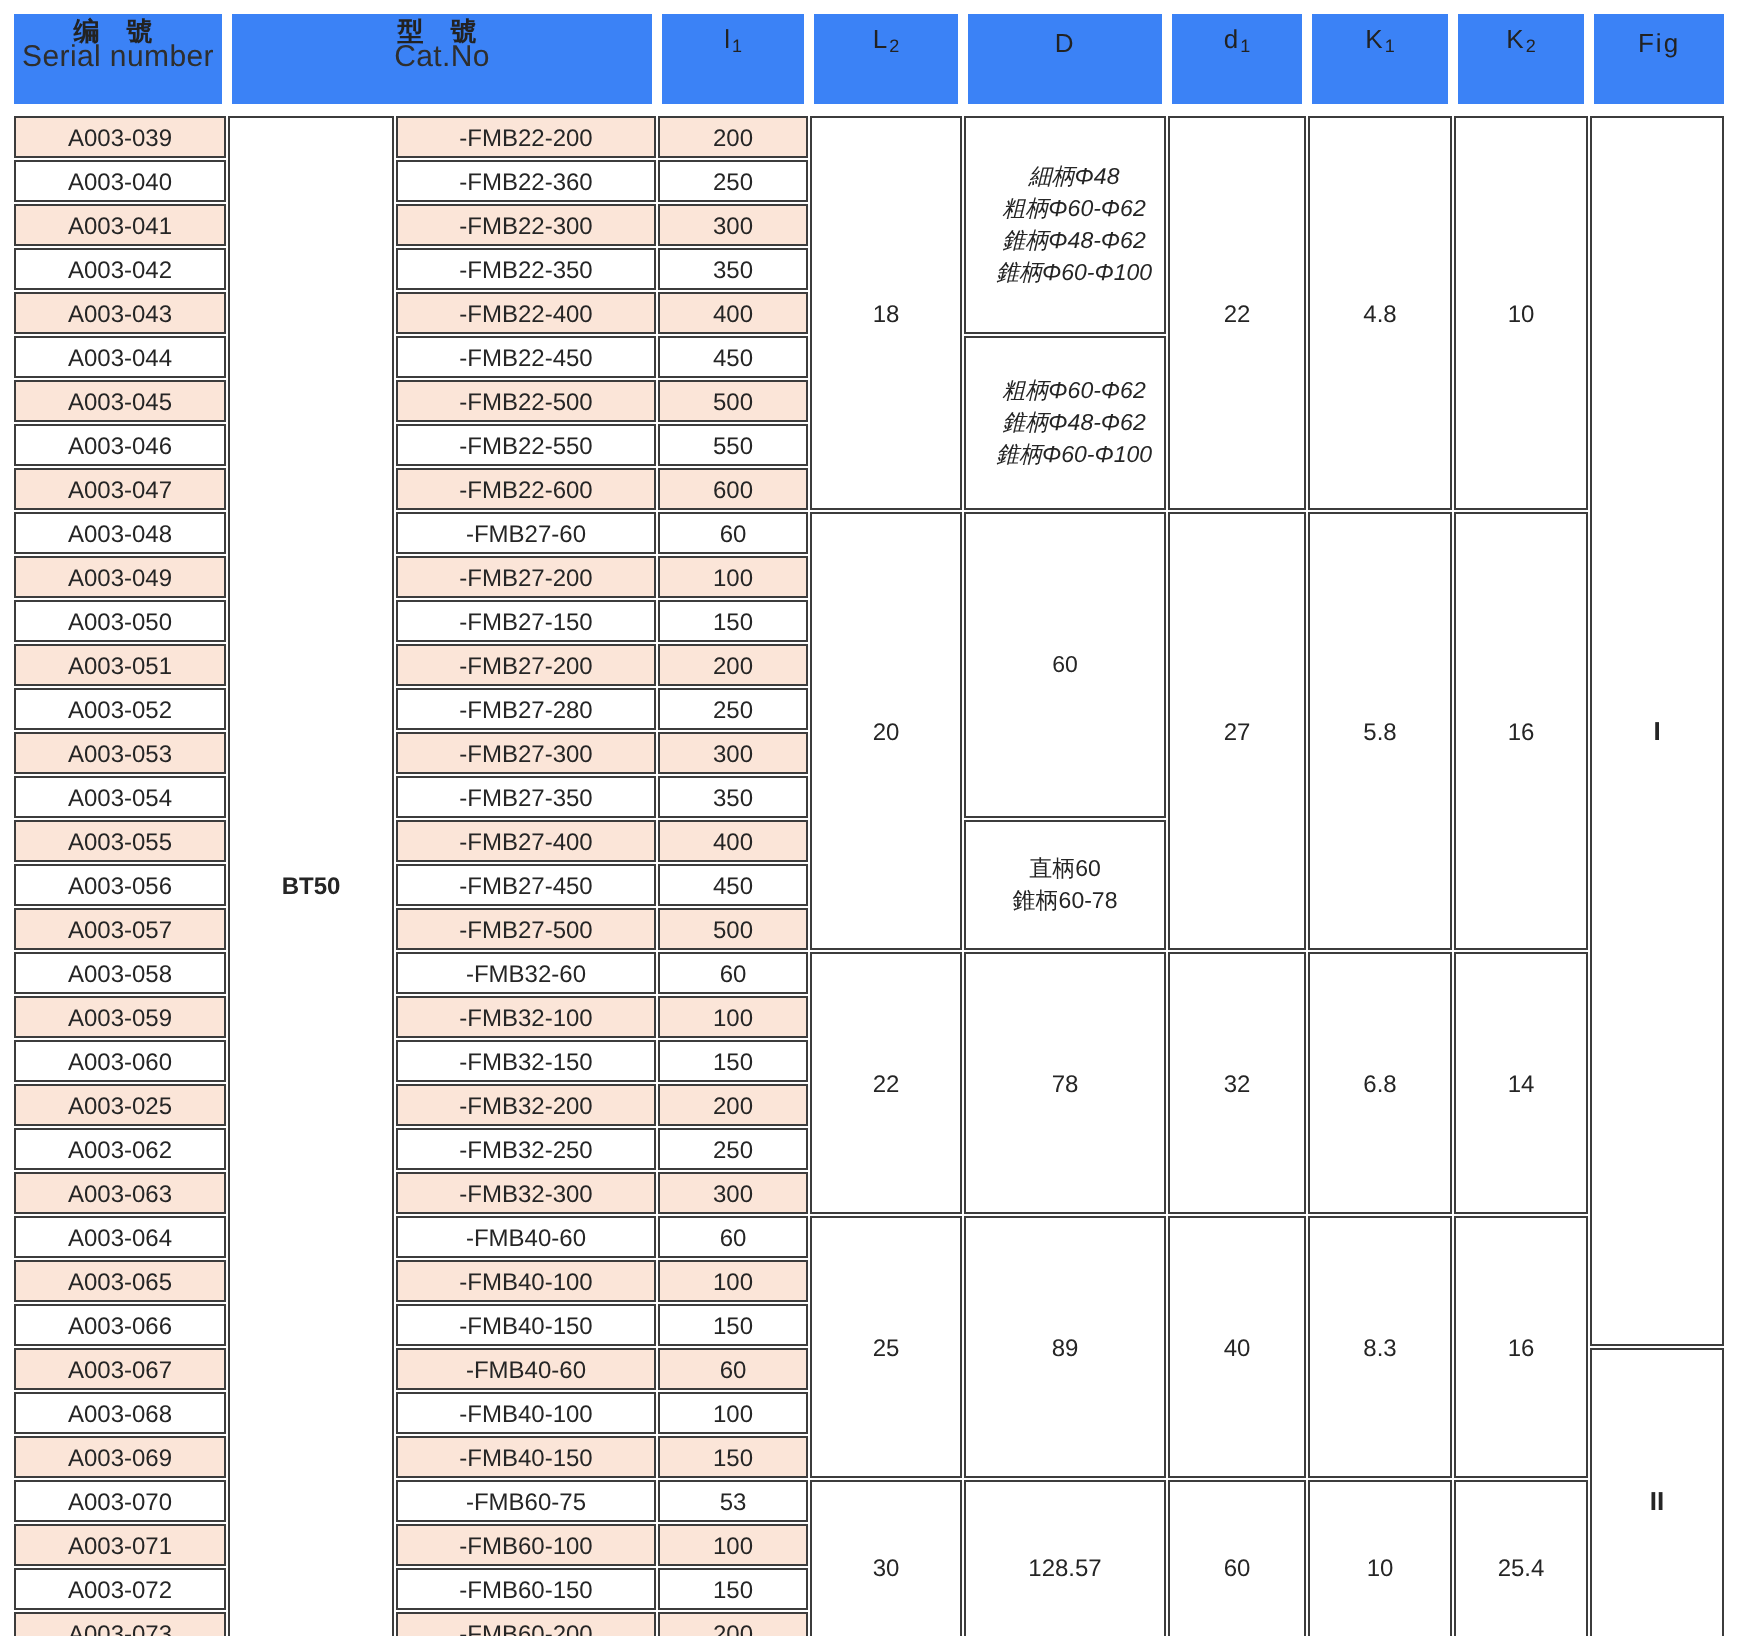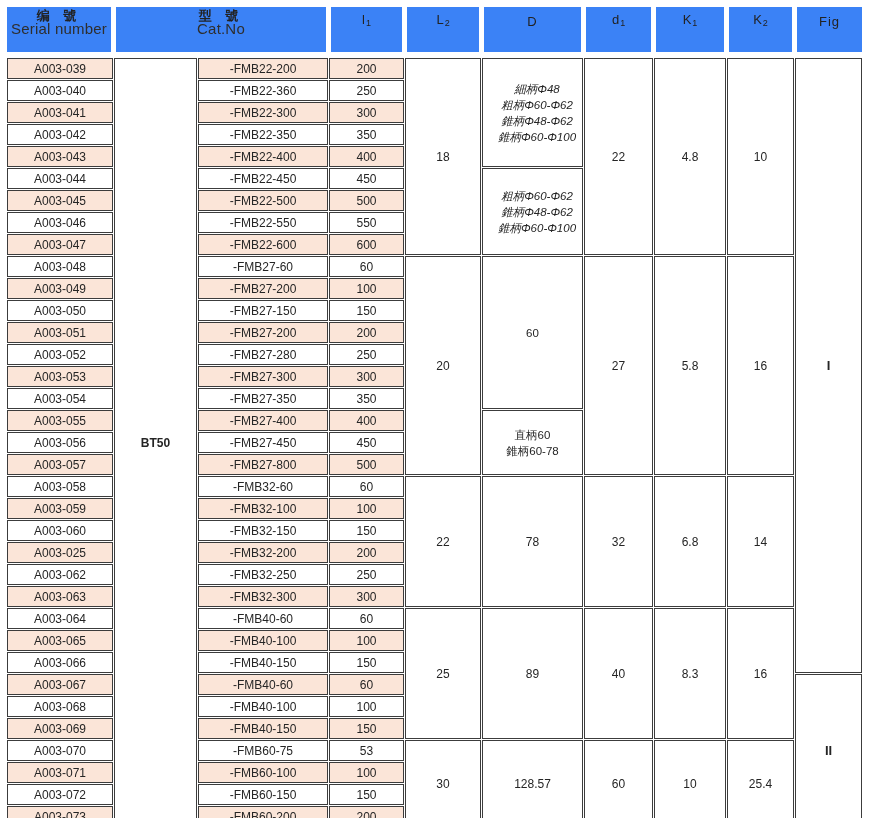--- a/index.html
+++ b/index.html
@@ -224,21 +224,21 @@
         <div class="dl">錐柄60-78</div>
       </td>
     </tr>
     <tr>
       <td class="striped">A003-056</td>
       <td class="striped">-FMB27-450</td>
       <td class="striped">450</td>
     </tr>
     <tr>
       <td class="striped">A003-057</td>
-      <td class="striped">-FMB27-800</td>
+      <td class="striped">-FMB27-500</td>
       <td class="striped">500</td>
     </tr>
 
     <tr>
       <td class="striped">A003-058</td>
       <td class="striped">-FMB32-60</td>
       <td class="striped">60</td>
       <td rowspan="6">22</td>
       <td rowspan="6">78</td>
       <td rowspan="6">32</td>

